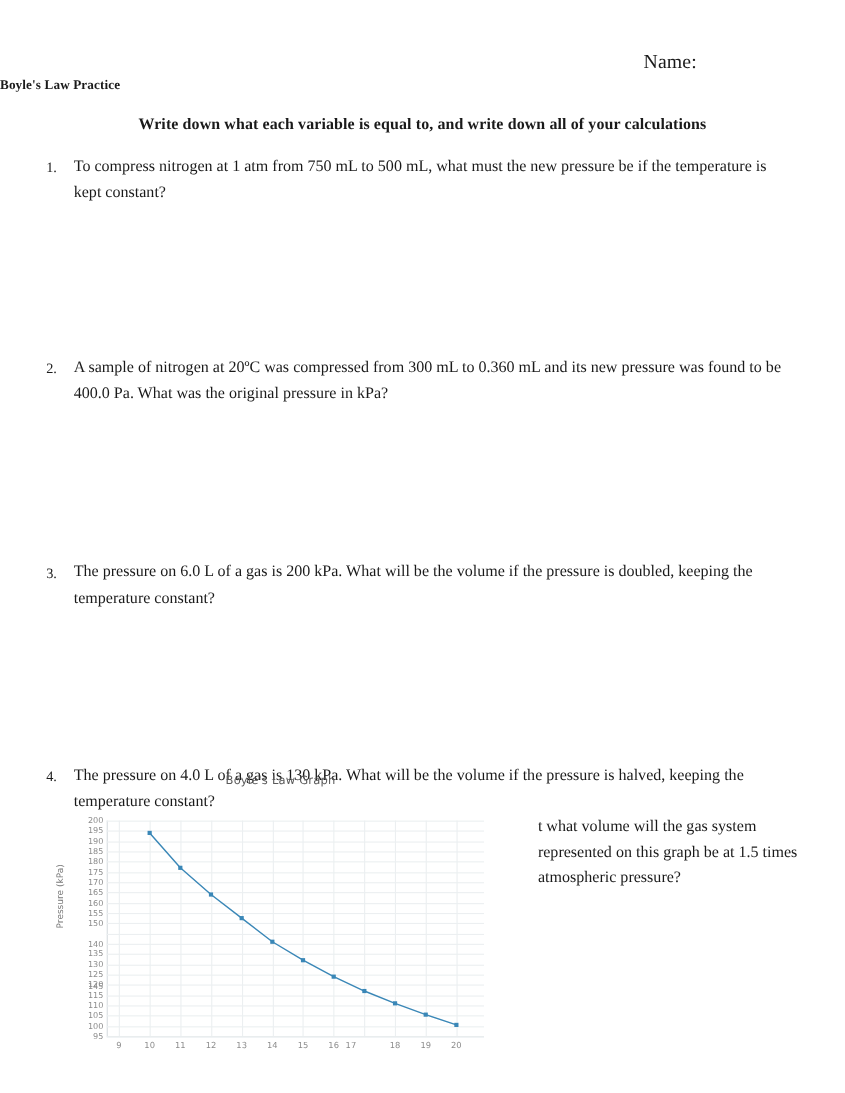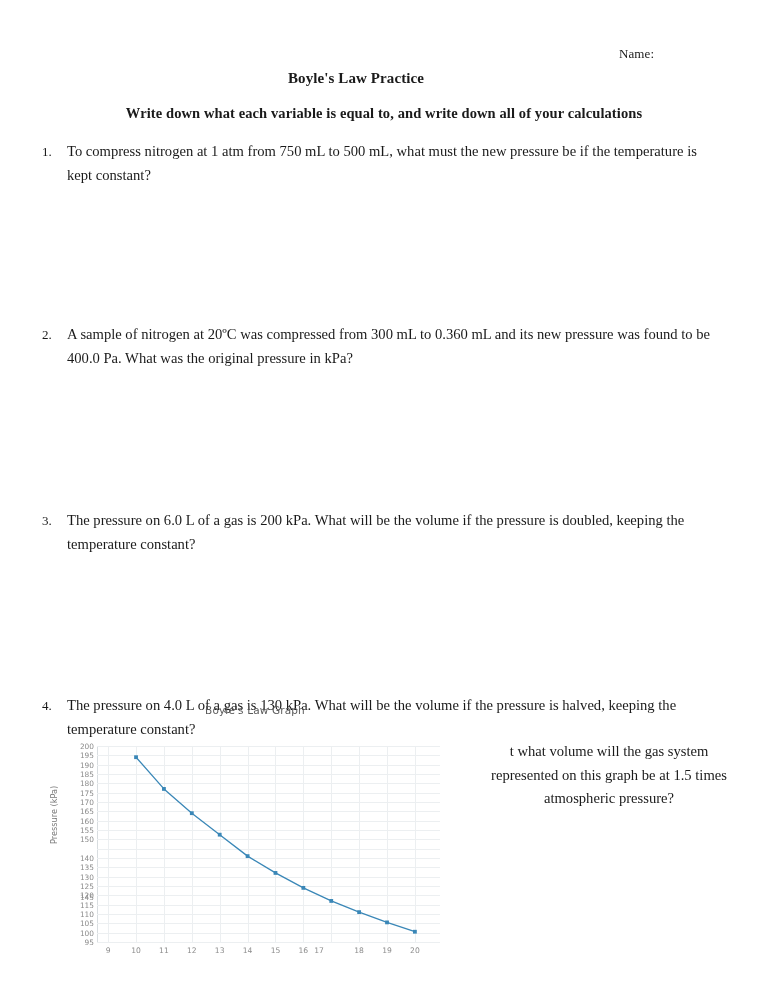--- a/index.html
+++ b/index.html
@@ -13,31 +13,30 @@
     position: relative;
     font-family: "Liberation Serif", "DejaVu Serif", serif;
     color: #1a1a1a;
     overflow: hidden;
   }
 
   
   .name-line {
     position: absolute;
     top: 46px;
-    left: 619px;
-    font-size: 13px;
+    left: 585px;
+    font-size: 18px;
     letter-spacing: .1px;
   }
   .doc-title {
     position: absolute;
     top: 70px;
     left: 0;
     width: 712px;
-    text-align: center;
-    font-size: 15px;
+    font-size: 12px;
     font-weight: bold;
     letter-spacing: .1px;
   }
   .doc-subtitle {
     position: absolute;
     top: 105px;
     left: 0;
     width: 768px;
     text-align: center;
     font-size: 14.5px;
@@ -162,21 +161,20 @@
   }
 
   
   .side-text {
     position: absolute;
     left: 489px;
     top: 740px;
     width: 240px;
     font-size: 14.6px;
     line-height: 23.5px;
-    text-align: center;
   }
 </style>
 </head>
 <body>
 
 <div class="name-line">Name:</div>
 <div class="doc-title">Boyle's Law Practice</div>
 <div class="doc-subtitle">Write down what each variable is equal to, and write down all of your calculations</div>
 
 <div class="questions">

